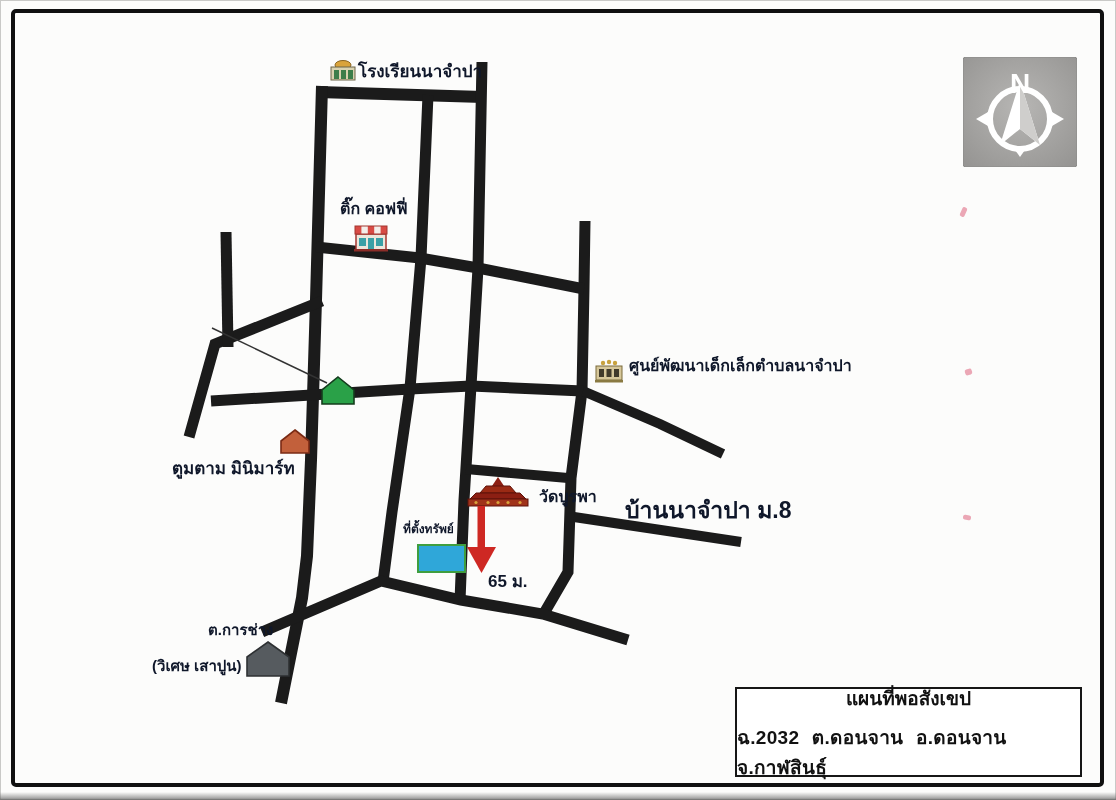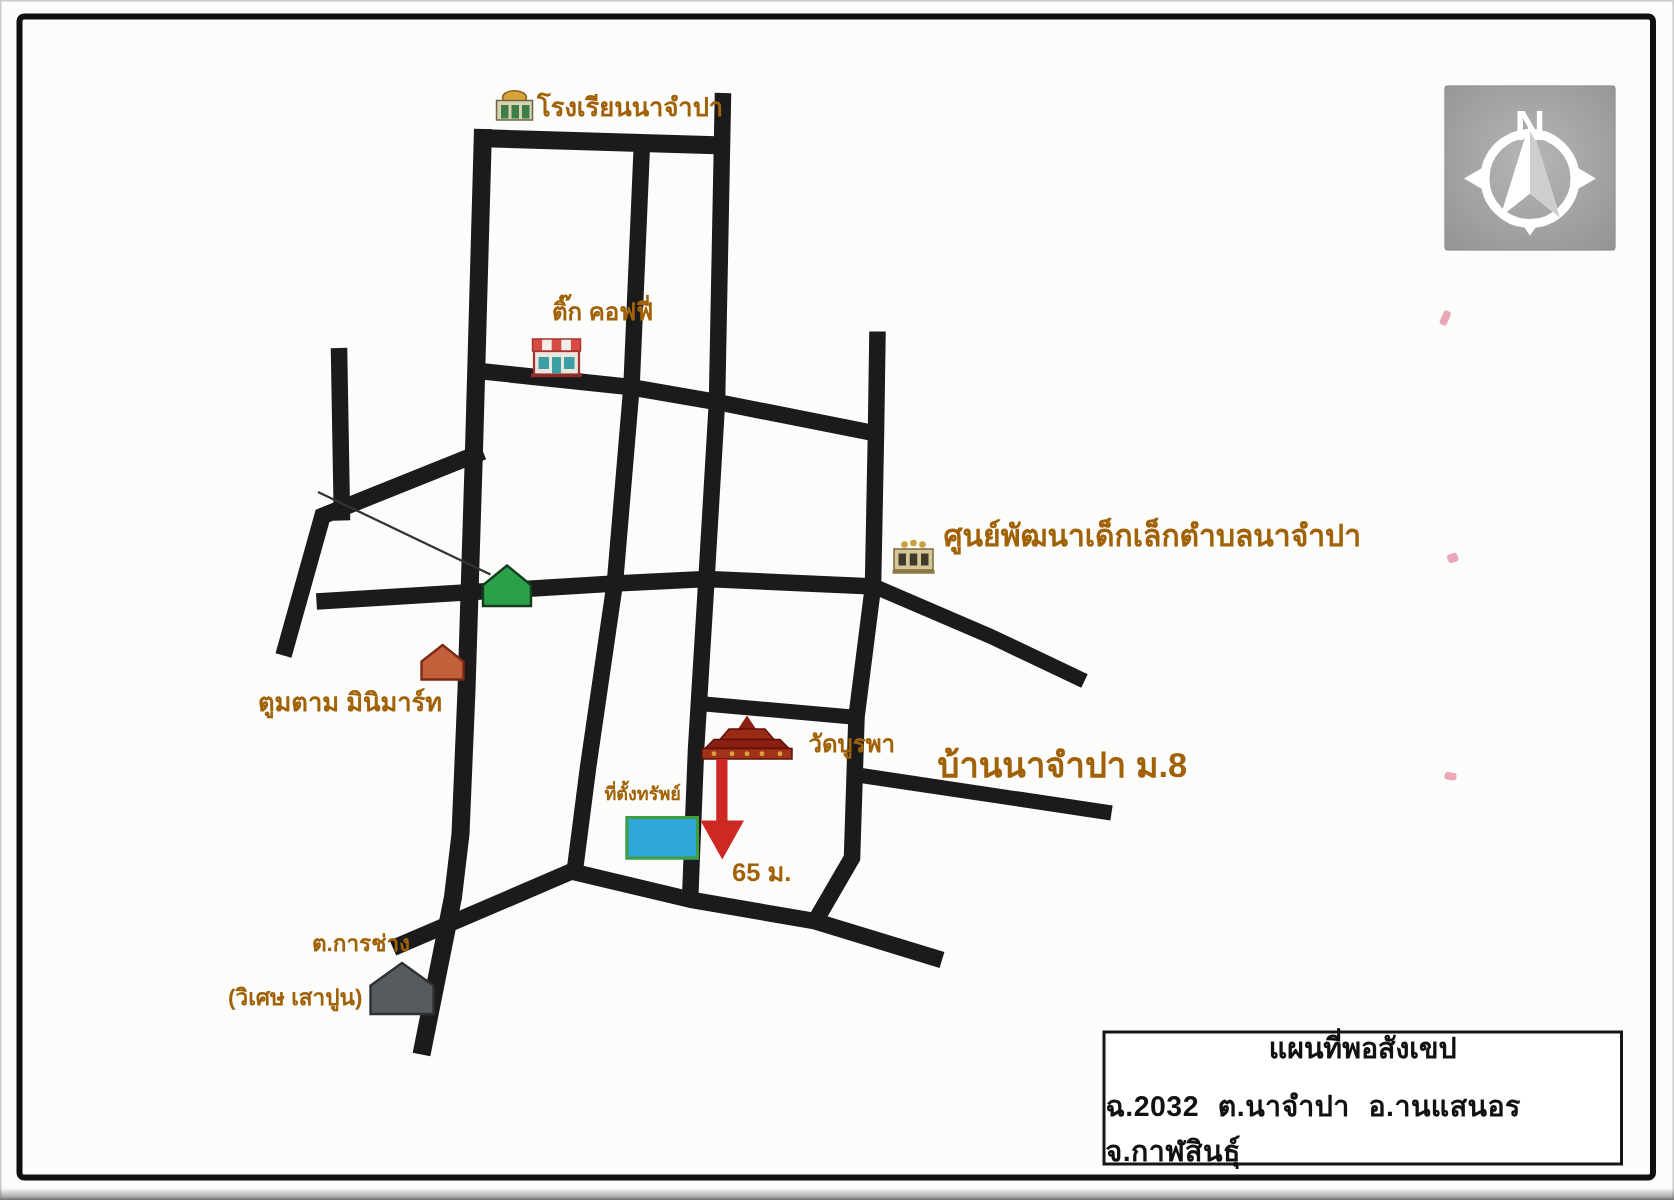--- a/index.html
+++ b/index.html
@@ -4,21 +4,21 @@
 <style>
   html,body{margin:0;padding:0;background:#e9e9e9;}
   .stage{position:relative;width:1116px;height:800px;background:#fcfcfb;overflow:hidden;
          font-family:"Liberation Sans","DejaVu Sans",sans-serif;color:#111;}
   .scan-edge{position:absolute;inset:0;border:1px solid #c9c9c7;pointer-events:none;}
   .page-border{position:absolute;left:11px;top:9px;right:12px;bottom:13px;
                border:4px solid #101010;border-radius:5px;}
   .scan-shadow{position:absolute;left:0;right:0;bottom:0;height:8px;
                background:linear-gradient(180deg,rgba(120,120,120,0) 0%,rgba(110,110,110,.55) 70%,rgba(85,85,85,.75) 100%);}
   .layer{position:absolute;left:0;top:0;}
-  .lbl{position:absolute;font-weight:700;color:#a16207;white-space:nowrap;line-height:1.15;}
+  .lbl{position:absolute;font-weight:700;color:#0f172a;white-space:nowrap;line-height:1.15;}
   .callout{position:absolute;left:38px;top:288px;width:178px;height:41px;background:#fff;
            border:2px solid #1a1a1a;display:flex;align-items:center;justify-content:center;
            font-size:15px;font-weight:700;}
   .prop-rect{position:absolute;left:417px;top:544px;width:45px;height:25px;
              background:#2fa7d9;border:2px solid #3f9e3f;}
   .title-box{position:absolute;left:735px;top:687px;width:343px;height:86px;background:#fff;
              border:2px solid #161616;display:flex;flex-direction:column;align-items:center;
              justify-content:center;gap:9px;}
   .title-box .l1{font-size:19px;font-weight:700;}
   .title-box .l2{font-size:19px;font-weight:700;word-spacing:7px;letter-spacing:.3px;}
@@ -127,43 +127,43 @@
     <polygon points="13,62 25,55 25,69" fill="#fff"></polygon>
     <polygon points="101,62 89,55 89,69" fill="#fff"></polygon>
     <polygon points="57,100 50,90 64,90" fill="#fff"></polygon>
     <polygon points="57,24 37,88 57,72 77,88" fill="#fff"></polygon>
     <polygon points="57,24 57,72 77,88" fill="#cfcecc"></polygon>
     <text x="57" y="36" text-anchor="middle" font-size="28" font-weight="bold" fill="#fff">N</text>
   </svg>
 
   <div class="lbl" style="left:358px;top:62px;font-size:17px;">โรงเรียนนาจำปา</div>
 
-  <div class="lbl" style="left:340px;top:200px;font-size:16px;margin-left:28px;">ติ๊ก คอฟฟี่</div>
+  <div class="lbl" style="left:340px;top:200px;font-size:16px;">ติ๊ก คอฟฟี่</div>
 
 
   <div class="lbl" style="left:172px;top:459px;font-size:17px;">ตูมตาม มินิมาร์ท</div>
 
-  <div class="lbl" style="left:629px;top:347px;font-size:20px;">ศูนย์พัฒนาเด็กเล็กตำบลนาจำปา</div>
+  <div class="lbl" style="left:629px;top:357px;font-size:16px;">ศูนย์พัฒนาเด็กเล็กตำบลนาจำปา</div>
 
   <div class="lbl" style="left:625px;top:455px;font-size:23px;margin-top:42px;">บ้านนาจำปา ม.8</div>
 
 
   <div class="lbl" style="left:539px;top:488px;font-size:16px;font-family:Liberation Serif, serif;">วัดบูรพา</div>
 
   <div class="lbl" style="left:403px;top:523px;font-size:12px;">ที่ตั้งทรัพย์</div>
 
   <div class="lbl" style="left:488px;top:528px;font-size:17px;margin-top:44px;">65 ม.</div>
 
   <div class="lbl" style="left:172px;top:621px;font-size:15px;margin-left:36px;">ต.การช่าง</div>
 
   <div class="lbl" style="left:152px;top:657px;font-size:15px;">(วิเศษ เสาปูน)</div>
 
   <div class="title-box">
     <div class="l1">แผนที่พอสังเขป</div>
-    <div class="l2">ฉ.2032 ต.นาจำปา อ.านแสนอร จ.กาฬสินธุ์</div>
+    <div class="l2">ฉ.2032 ต.ดอนจาน อ.ดอนจาน จ.กาฬสินธุ์</div>
   </div>
 
   <div class="artifact" style="left:961px;top:207px;width:5px;height:10px;transform:rotate(24deg);"></div>
   <div class="artifact" style="left:965px;top:369px;width:7px;height:6px;transform:rotate(-18deg);"></div>
   <div class="artifact" style="left:963px;top:515px;width:8px;height:5px;transform:rotate(10deg);"></div>
 
   <div class="page-border"></div>
   <div class="scan-edge"></div>
   <div class="scan-shadow"></div>
 </div>

